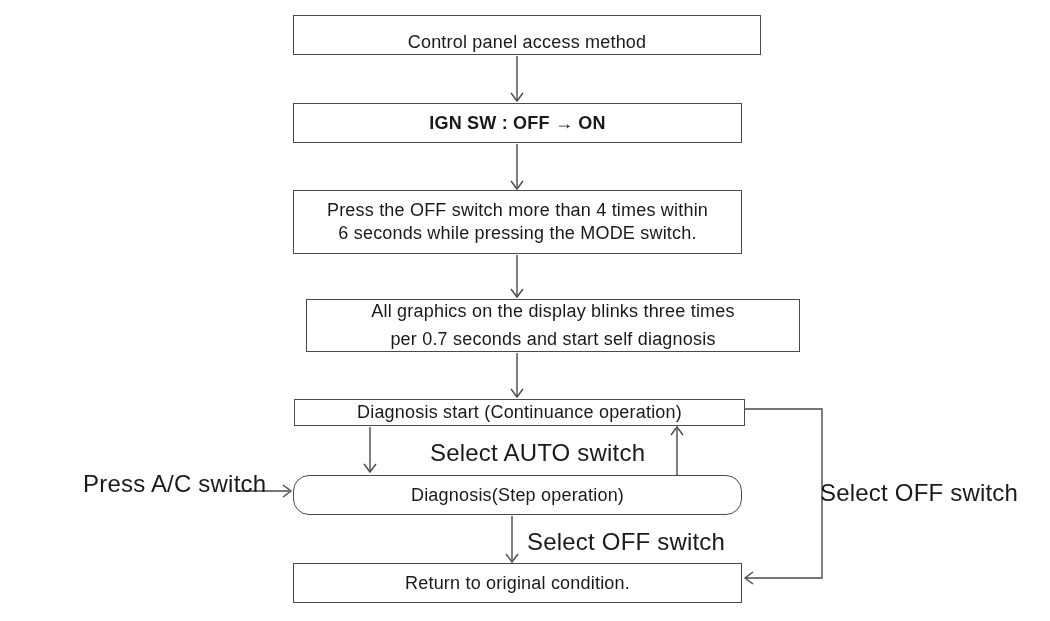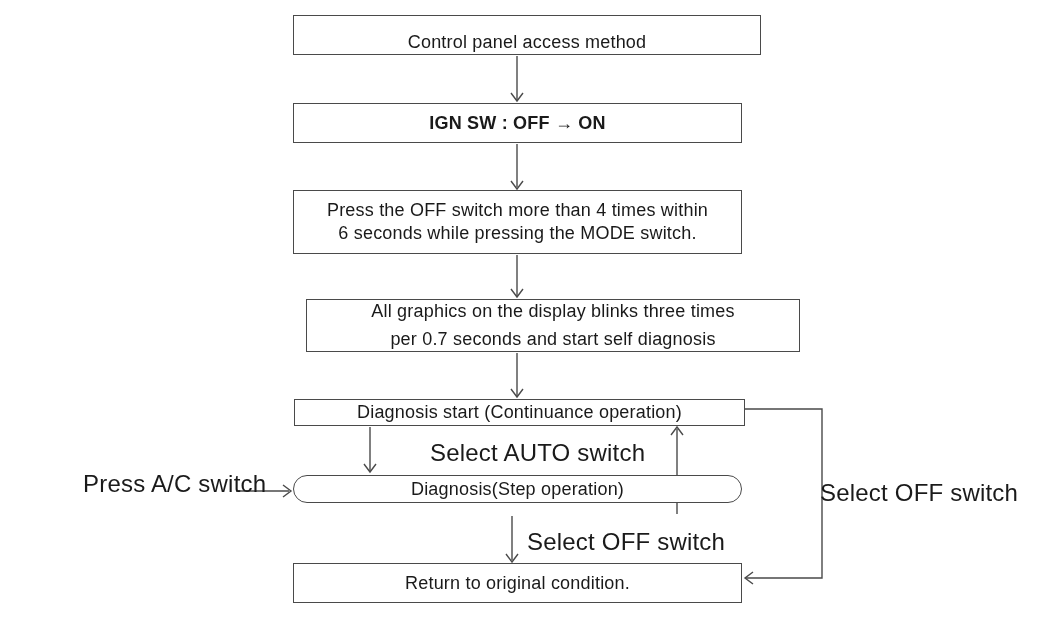--- a/index.html
+++ b/index.html
@@ -36,21 +36,21 @@
     font-size: 18px;
     line-height: 23px;
     color: #1a1a1a;
     letter-spacing: 0.2px;
   }
   .box-1 { left: 293px; top: 15px;  width: 468px; height: 40px; justify-content: flex-end; }
   .box-2 { left: 293px; top: 103px; width: 449px; height: 40px; font-weight: bold; }
   .box-3 { left: 293px; top: 190px; width: 449px; height: 64px; }
   .box-4 { left: 306px; top: 299px; width: 494px; height: 53px; justify-content: space-between; }
   .box-5 { left: 294px; top: 399px; width: 451px; height: 27px; }
-  .box-6 { left: 293px; top: 475px; width: 449px; height: 28px; border-radius: 16px; }
+  .box-6 { left: 293px; top: 475px; width: 449px; height: 40px; border-radius: 16px; }
   .box-7 { left: 293px; top: 563px; width: 449px; height: 40px; text-align: center; }
   .edge-label {
     position: absolute;
     font-size: 24px;
     line-height: 24px;
     color: #1a1a1a;
     letter-spacing: 0.2px;
     white-space: nowrap;
   }
   .label-select-auto      { left: 430px; top: 441px; width: 182px; text-align: center; }

